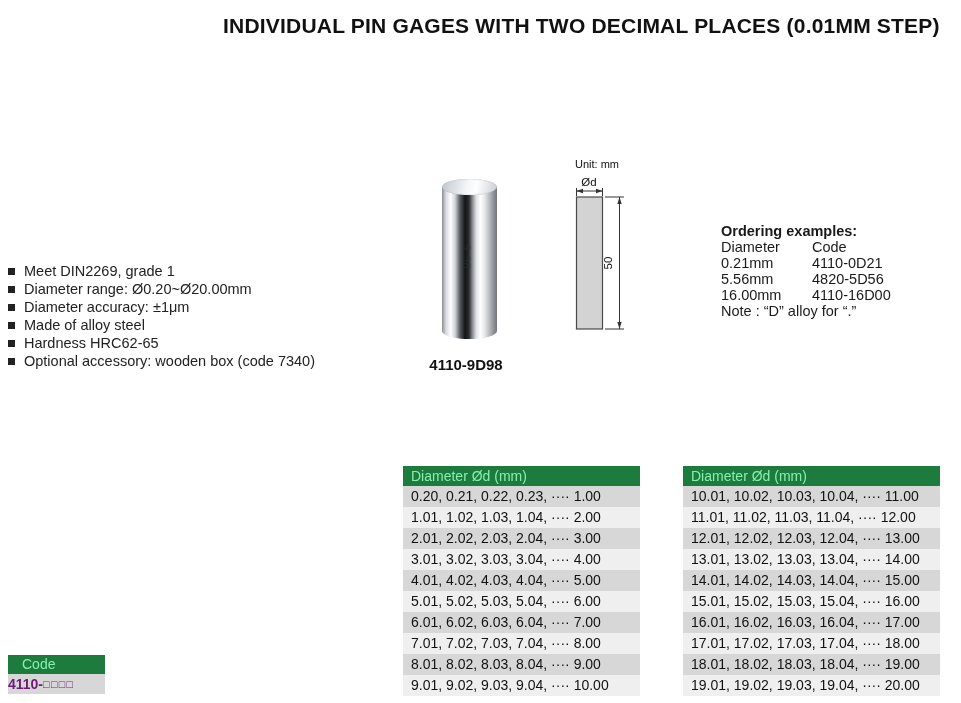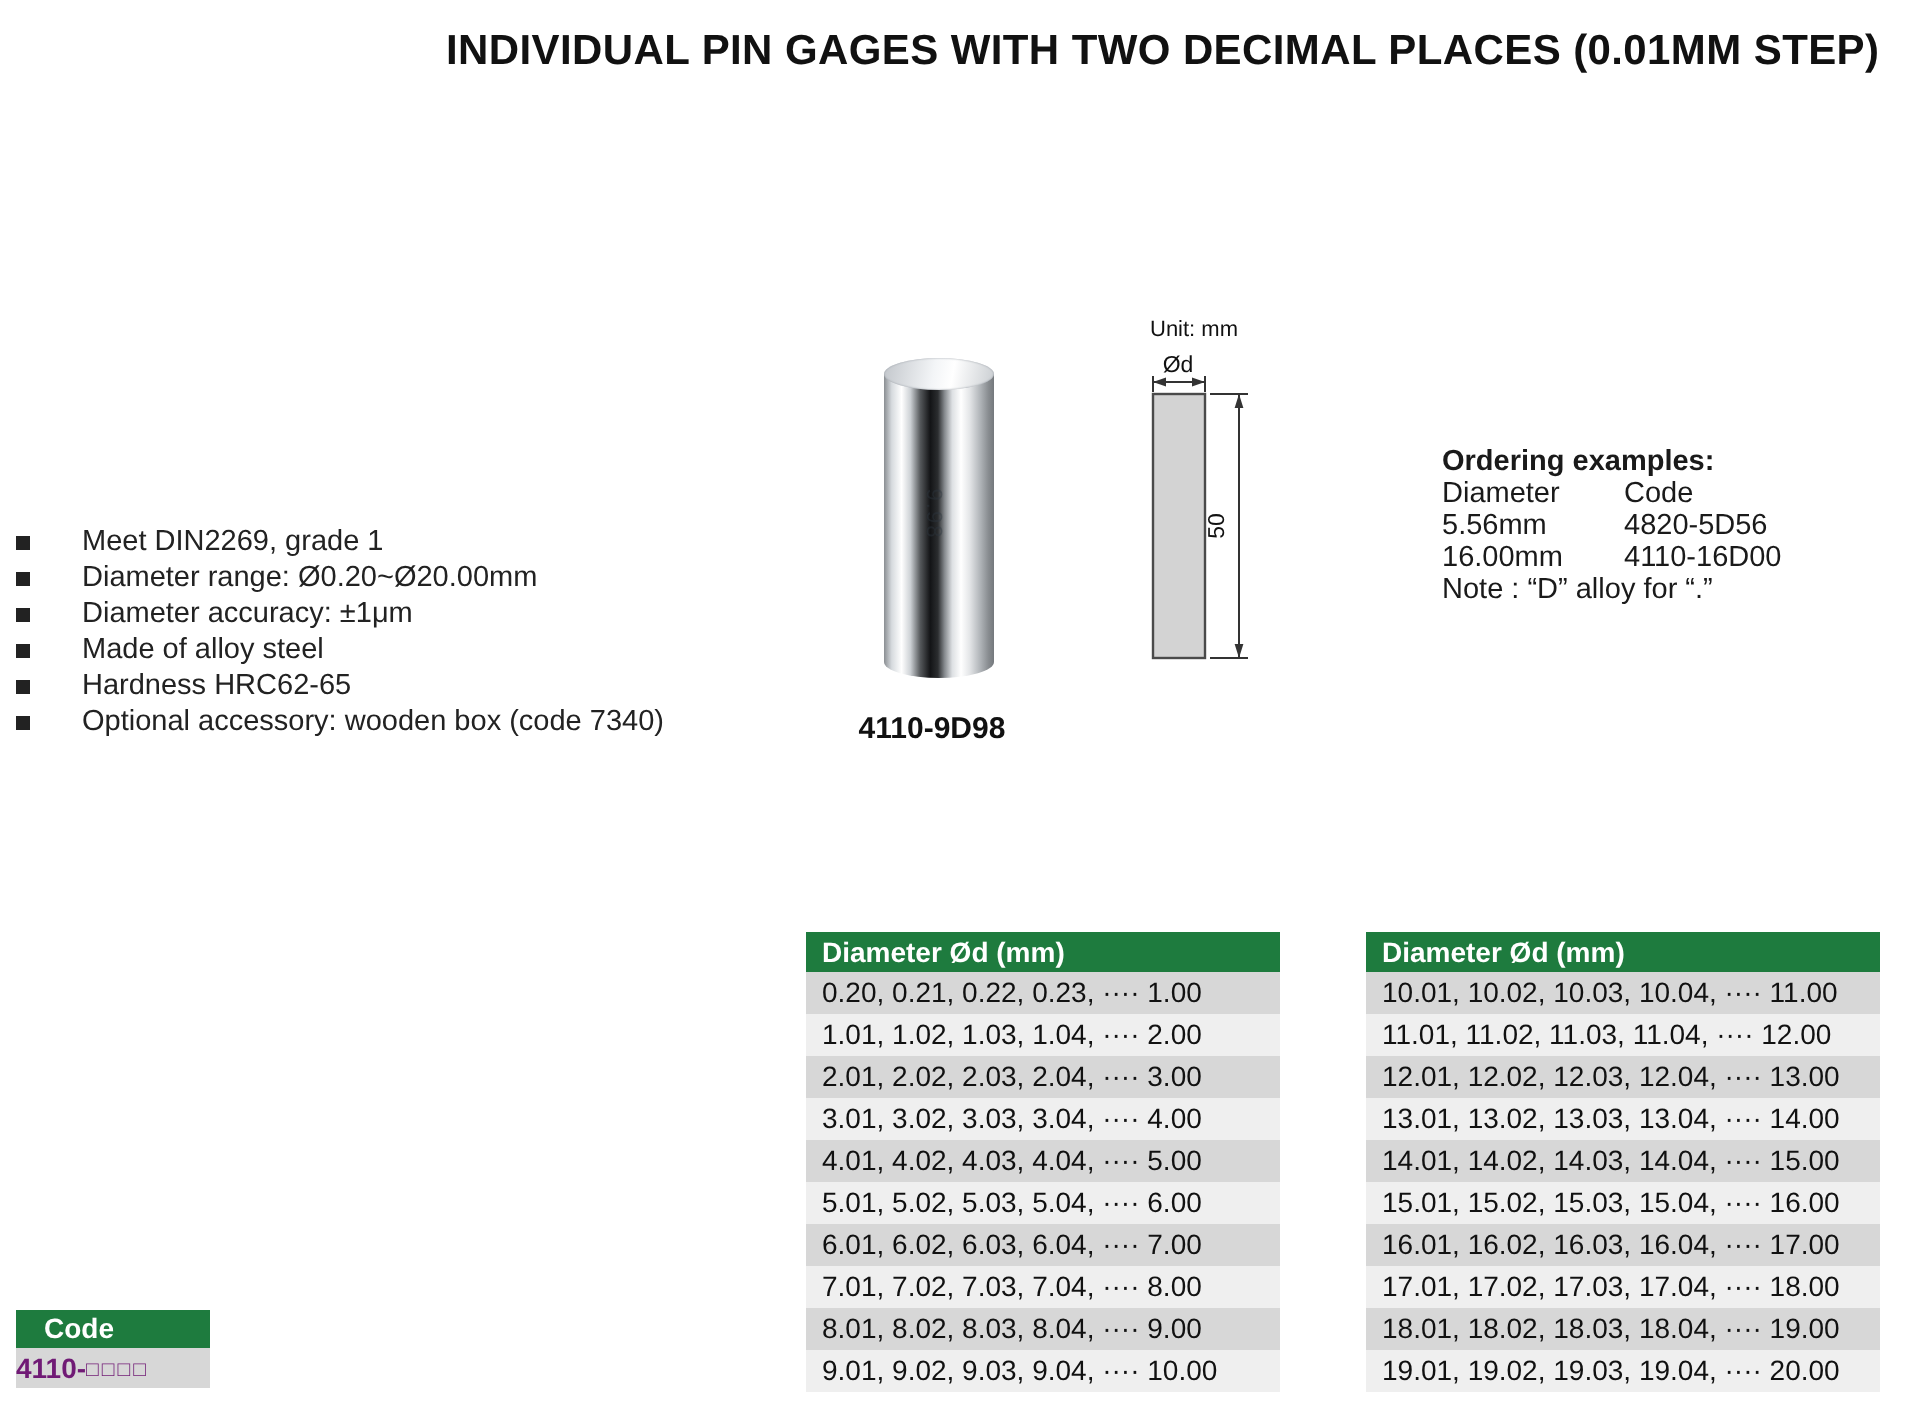--- a/index.html
+++ b/index.html
@@ -16,21 +16,21 @@
   .title {
     position: absolute; left: 211px; top: 2px; margin: 12px;
     font-size: 21px; font-weight: bold; color: #111; letter-spacing: 0.2px;
     white-space: nowrap;
   }
   
   .features {
     position: absolute; left: 8px; top: 262px; margin: 0; padding: 0;
     list-style: none; font-size: 14.5px; line-height: 18px; color: #222;
   }
-  .features li { display: flex; align-items: flex-start; white-space: nowrap; gap: 17px; }
+  .features li { display: flex; align-items: flex-start; white-space: nowrap; }
   .blt { width: 7px; height: 7px; background: #222; margin: 6px 9px 0 0; flex: none; }
   .features b { font-weight: normal; }
   
   .pin { position: absolute; left: 442px; top: 179px; width: 55px; height: 160px; }
   .pin-top {
     position: absolute; top: 0; left: 0; width: 55px; height: 16px; border-radius: 50%;
     background: linear-gradient(100deg, #c2c6cb, #f3f5f7 45%, #ffffff 62%, #c9cdd1);
     box-shadow: inset 0 0 1px #959ba3; z-index: 2;
   }
   .pin-body {
@@ -62,21 +62,21 @@
     font-size: 14.5px; line-height: 16px; color: #1a1a1a; white-space: nowrap;
   }
   .o-head { font-weight: bold; }
   .o-row { display: flex; }
   .o-c1 { width: 91px; flex: none; }
   
   .dtable { position: absolute; top: 466px; font-size: 14px; }
   .dtable.left  { left: 403px; width: 237px; }
   .dtable.right { left: 683px; width: 257px; }
   .thead {
-    background: var(--green); color: #ffffff; font-weight: bold;
+    background: var(--green); color: #86efac; font-weight: normal;
     height: 20px; line-height: 20px; padding-left: 8px;
   }
   .trow { height: 21px; line-height: 21px; padding-left: 8px; color: #111; white-space: nowrap; }
   .dtable > div:nth-child(even) { background: var(--row-dark); }
   .dtable > div:nth-child(odd):not(.thead) { background: var(--row-light); }
   
   .codebox { position: absolute; left: 8px; top: 655px; width: 97px; font-size: 14px; }
   .codebox .thead { height: 19px; line-height: 19px; padding-left: 14px; }
   .codeval {
     background: var(--row-dark); height: 20px; line-height: 20px;
@@ -141,20 +141,24 @@
   <text x="49" y="106" text-anchor="middle" transform="rotate(-90 49 106)">50</text>
 </svg>
 
 <div class="ordering">
   <div class="o-head">Ordering examples:</div>
   <div class="o-row">
     <span class="o-c1">Diameter</span>
     <span>Code</span>
   </div>
   <div class="o-row">
+    <span class="o-c1">0.21mm</span>
+    <span>4110-0D21</span>
+  </div>
+  <div class="o-row">
     <span class="o-c1">5.56mm</span>
     <span>4820-5D56</span>
   </div>
   <div class="o-row">
     <span class="o-c1">16.00mm</span>
     <span>4110-16D00</span>
   </div>
   <div class="o-note">Note : “D” alloy for “.”</div>
 </div>
 

